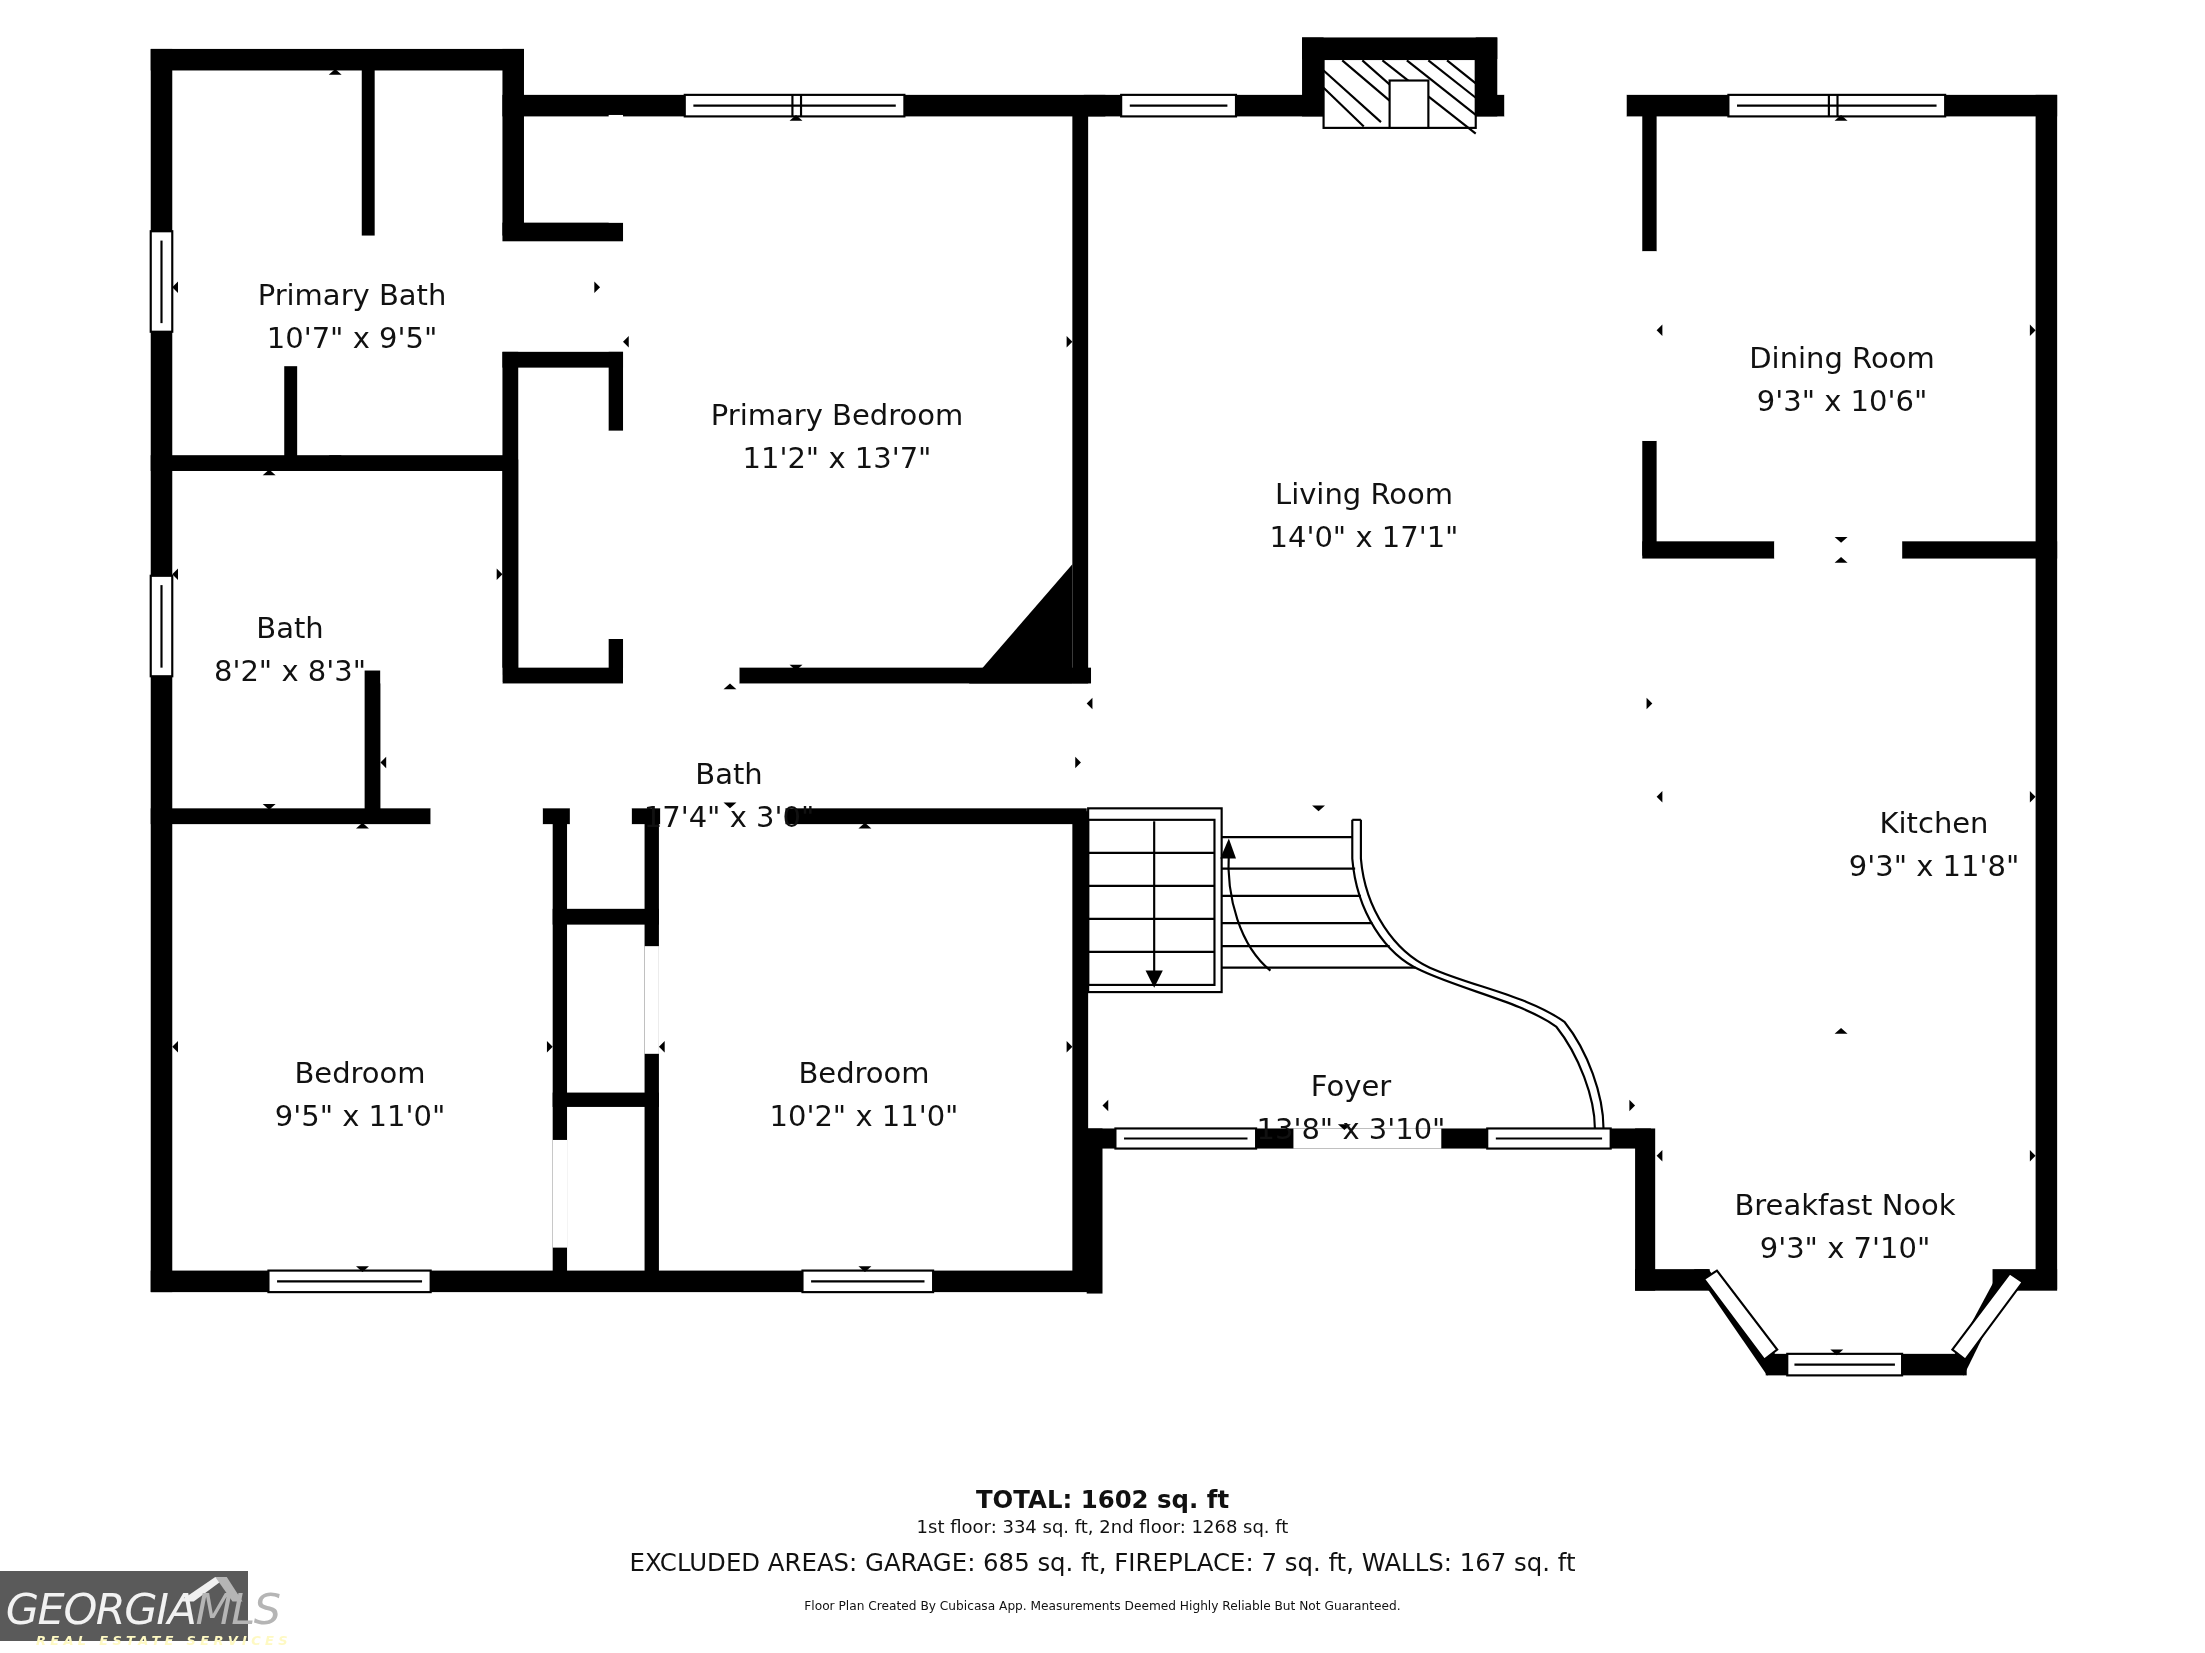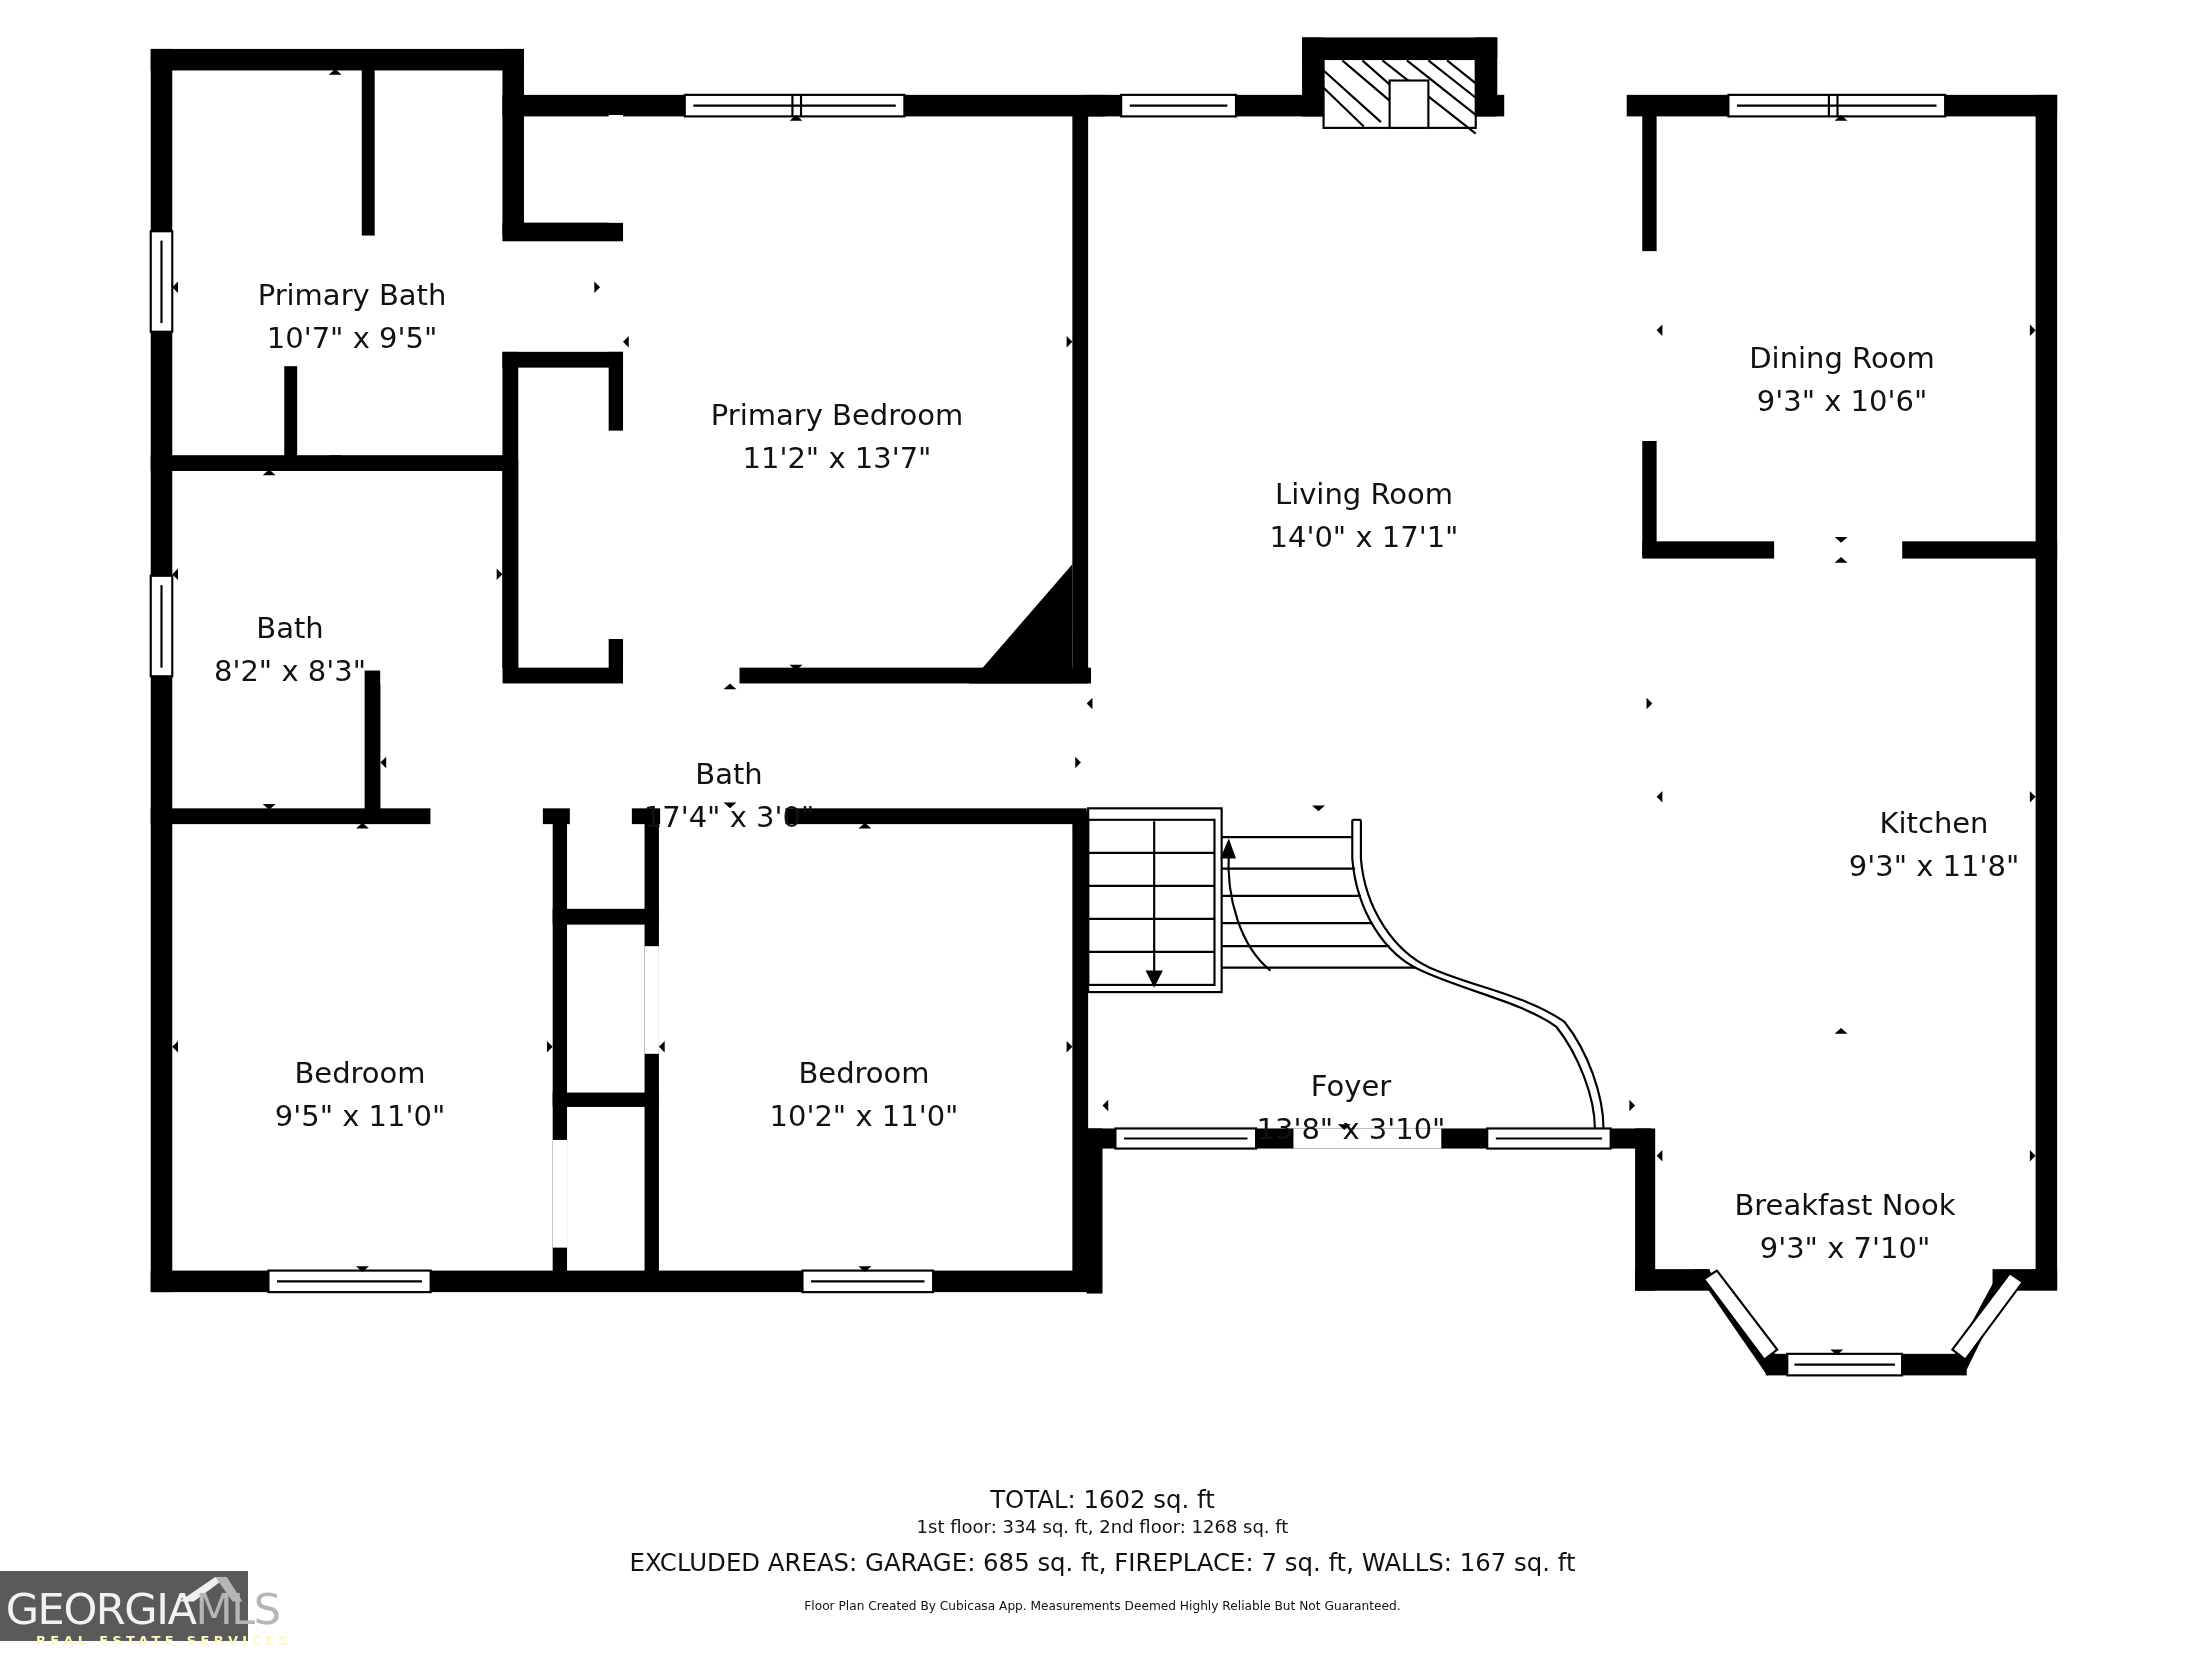--- a/index.html
+++ b/index.html
@@ -6,25 +6,25 @@
     body { width: 2205px; height: 1654px; position: relative; overflow: hidden; font-family: "DejaVu Sans", sans-serif; }
     svg.plan { position: absolute; left: 0; top: 0; width: 2205px; height: 1654px; }
     .wall { fill: #000000; }
     .win-frame { fill: #ffffff; stroke: #000000; stroke-width: 3; }
     .win-line { stroke: #000000; stroke-width: 3; }
     .opening { fill: #ffffff; }
     .thin { stroke: #000000; stroke-width: 3; fill: none; }
     .room-label { position: absolute; transform: translate(-50%, -50%); text-align: center; color: #111111; font-family: "DejaVu Sans", sans-serif; font-size: 29px; line-height: 43px; white-space: nowrap; margin-top: 24px; }
     .room-name, .room-dim { display: block; }
     .summary { position: absolute; left: 0; width: 2205px; text-align: center; color: #111111; font-family: "DejaVu Sans", sans-serif; }
-    .summary-total { top: 1485px; font-size: 24.4px; font-weight: normal; }
+    .summary-total { top: 1485px; font-size: 24.4px; font-weight: bold; }
     .summary-floors { top: 1516px; font-size: 18px; }
     .summary-excluded { top: 1548px; font-size: 24.4px; }
     .disclaimer { top: 1599px; font-size: 12.2px; }
-    .logo { position: absolute; left: 0; top: 1571px; width: 248px; height: 70px; background: #5a5a5a; }
+    .logo { position: absolute; left: 0; top: 1571px; width: 248px; height: 70px; background: #5a5a5a; font-style: italic; }
     .logo-main { position: absolute; left: 5.7px; top: 13px; font-family: "DejaVu Sans", sans-serif; font-size: 43px; letter-spacing: -1.4px; color: #f2f2f2; white-space: nowrap; }
     .logo-main .mls { color: #b5b5b5; }
     .logo-sub { position: absolute; left: 36px; top: 62px; font-family: "DejaVu Sans", sans-serif; font-size: 13px; font-weight: bold; letter-spacing: 4.3px; color: #fef9c3; white-space: nowrap; }
     .logo-roof { position: absolute; left: 165px; top: 2.9px; width: 79px; height: 29px; }
   </style>
 </head>
 <body>
 
 <svg class="plan" viewBox="0 0 3072 2304" xmlns="http://www.w3.org/2000/svg">
 

